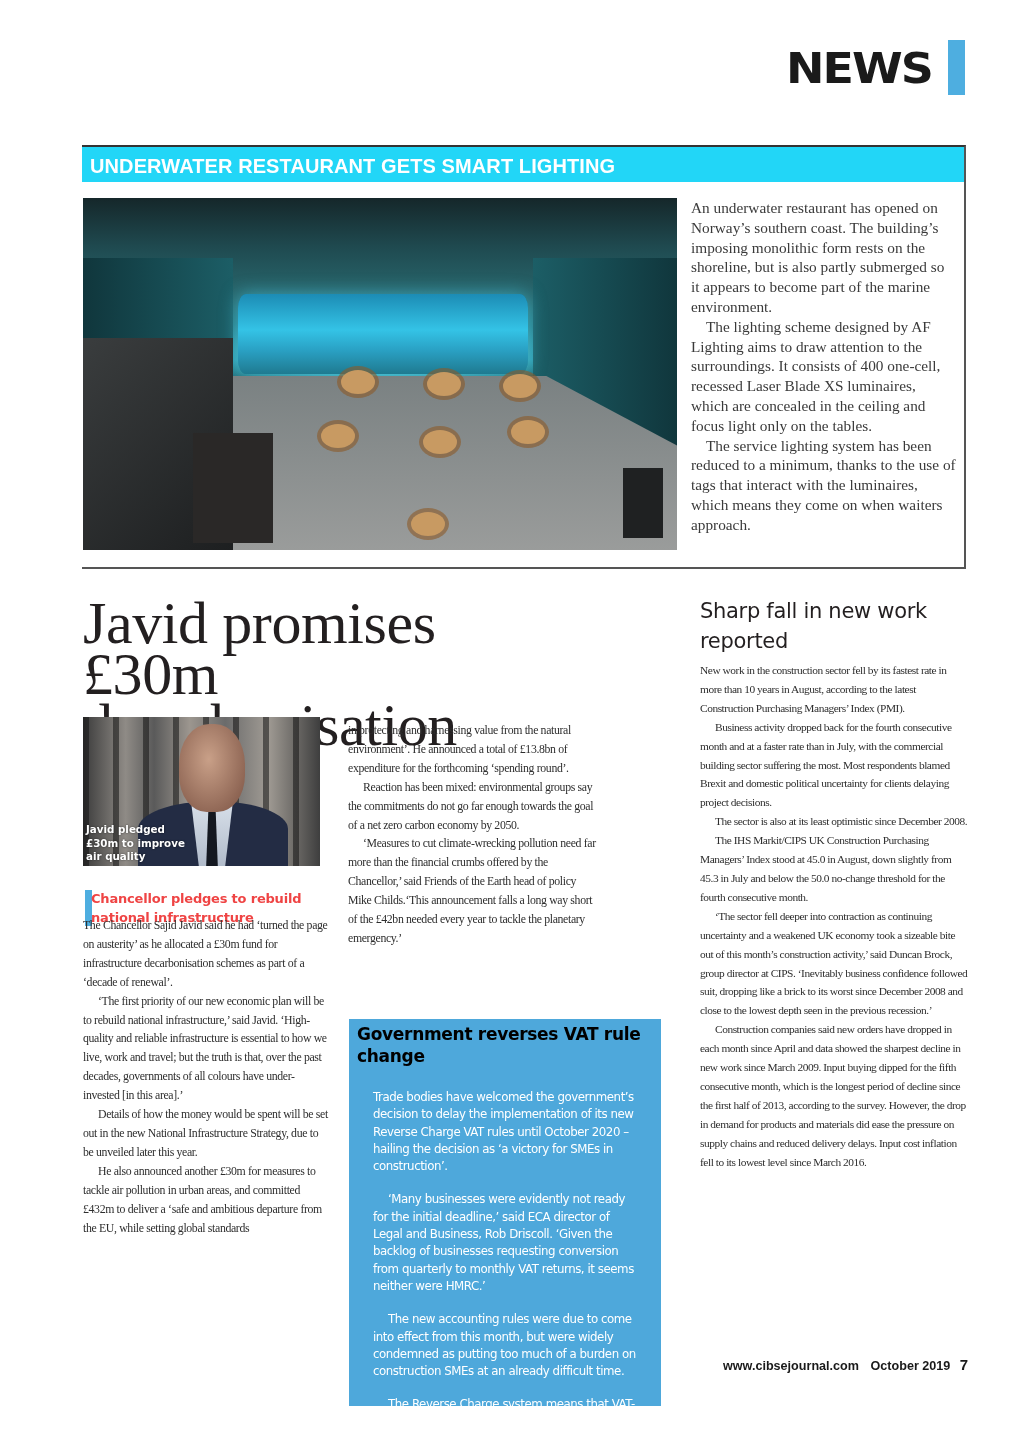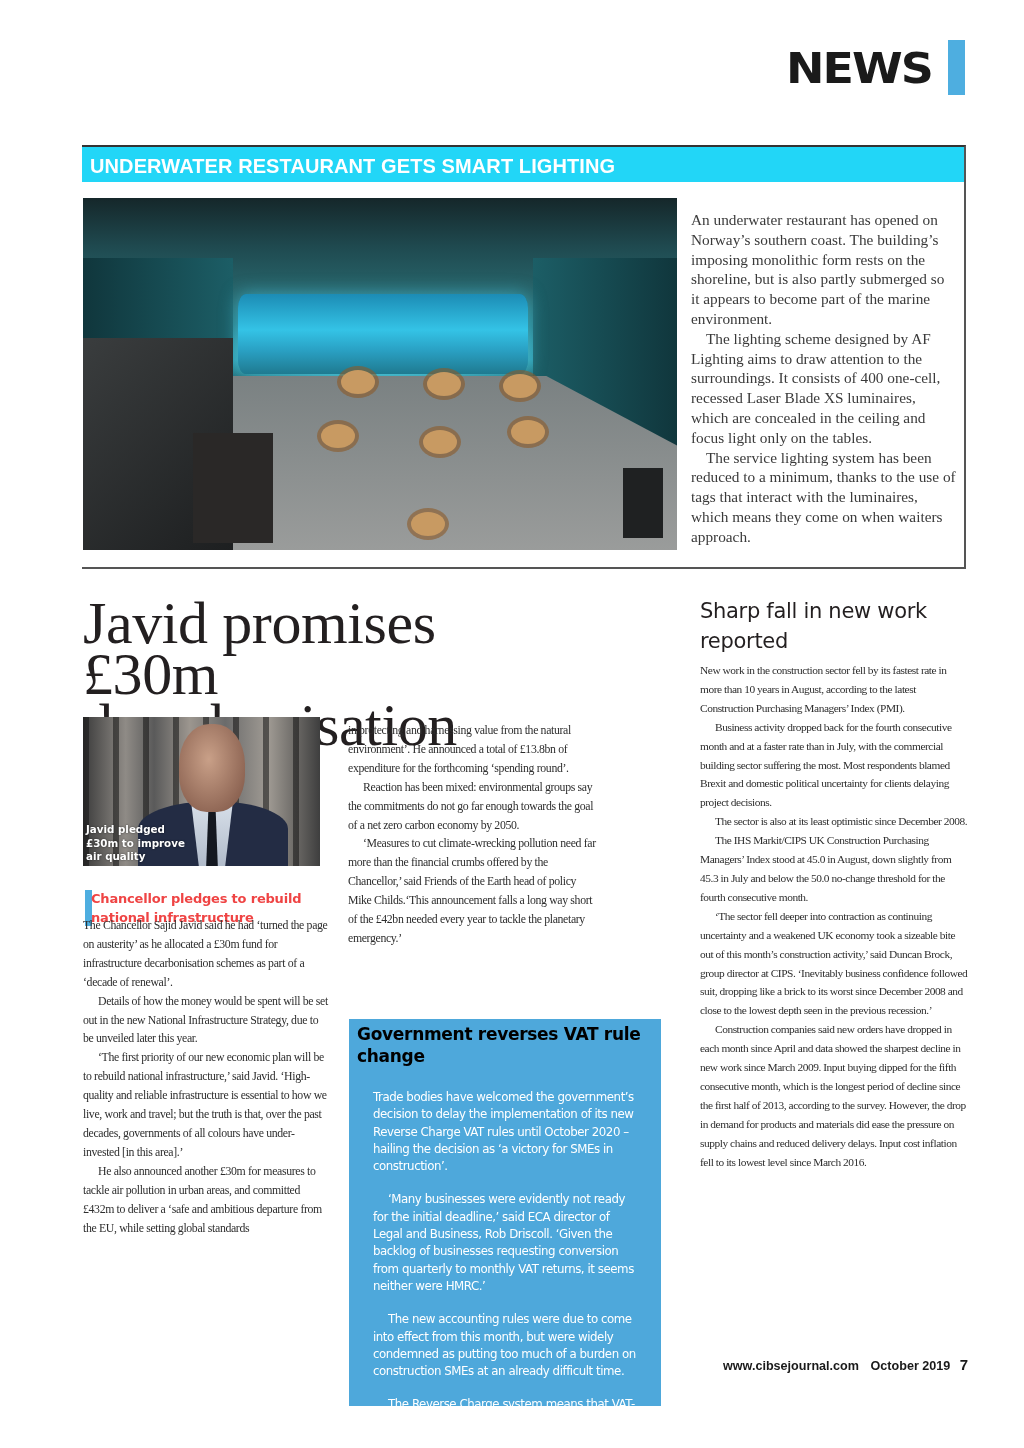--- a/index.html
+++ b/index.html
@@ -22,21 +22,21 @@
   .uw-window { left:155px; top:96px; width:290px; height:80px; border-radius:8px/14px;
     background: linear-gradient(180deg, #1c8cb5 0%, #34c3e6 45%, #2aa1c4 70%, #1f7a90 100%); box-shadow:0 0 18px rgba(80,220,250,0.5); }
   .uw-wallL { left:0; top:60px; width:150px; height:200px; background:linear-gradient(90deg,#10363c,#1c5e66); }
   .uw-wallR { left:450px; top:60px; width:145px; height:240px; background:linear-gradient(270deg,#10363c,#1c5e66); }
   .uw-floor { left:0; top:178px; width:594px; height:174px; background:linear-gradient(180deg,#7a8182,#9a9c9b); clip-path:polygon(22% 0,78% 0,100% 40%,100% 100%,0 100%,0 40%); }
   .uw-bar { left:0; top:140px; width:150px; height:212px; background:linear-gradient(135deg,#3a3d3e,#1d1f20); }
   .uw-counter { left:110px; top:235px; width:80px; height:110px; background:#2a2827; }
   .uw-table { width:34px; height:24px; border-radius:50%; background:#c89a62; box-shadow:0 0 0 4px rgba(140,90,40,0.6); }
   .uw-crate { left:540px; top:270px; width:40px; height:70px; background:#1f2122; }
 
-  .uw-text { left:691px; top:198px; width:265px; font-family:"Liberation Serif", serif; font-size:15.3px; line-height:19.8px; color:#3a3a3a;margin-top:12px; }
+  .uw-text { left:691px; top:198px; width:265px; font-family:"Liberation Serif", serif; font-size:15.3px; line-height:19.8px; color:#3a3a3a; }
   .uw-text p { margin:0; }
   .uw-text p + p { text-indent:15px; }
 
   
   .javid-headline { left:83px; top:598px; width:480px; font-family:Liberation Serif, serif; font-size:60px; line-height:51px; color:#231f20; letter-spacing:-0.4px; }
   .javid-photo { left:83px; top:717px; width:237px; height:149px; overflow:hidden;
     background: linear-gradient(90deg,#3b3b3b 0%,#8f8b86 18%,#5a5a5a 30%,#9c968f 45%,#6b6b6b 60%,#a09b94 78%,#3e3e3e 100%); }
   .jp-bars { left:0; top:0; width:237px; height:149px; background:repeating-linear-gradient(90deg, rgba(20,20,20,0.55) 0 6px, transparent 6px 30px); }
   .jp-head { left:96px; top:7px; width:66px; height:88px; border-radius:46% 46% 42% 42%; background:radial-gradient(ellipse at 45% 40%, #c9a088, #8a6150 80%); }
   .jp-body { left:55px; top:84px; width:150px; height:70px; border-radius:50% 50% 0 0 / 40% 40% 0 0; background:#232c44; }
@@ -111,22 +111,22 @@
   <div class="abs jp-tie"></div>
   <div class="abs jp-head"></div>
 </div>
 <div class="abs javid-caption">Javid pledged £30m to improve air quality</div>
 
 <div class="abs javid-sub-bar"></div>
 <div class="abs javid-sub">Chancellor pledges to rebuild national infrastructure</div>
 
 <div class="abs body-sans javid-col1">
   <p>The Chancellor Sajid Javid said he had ‘turned the page on austerity’ as he allocated a £30m fund for infrastructure decarbonisation schemes as part of a ‘decade of renewal’.</p>
+  <p class="indent">‘The first priority of our new economic plan will be to rebuild national infrastructure,’ said Javid. ‘High-quality and reliable infrastructure is essential to how we live, work and travel; but the truth is that, over the past decades, governments of all colours have under-invested [in this area].’</p>
   <p class="indent">Details of how the money would be spent will be set out in the new National Infrastructure Strategy, due to be unveiled later this year.</p>
-  <p class="indent">‘The first priority of our new economic plan will be to rebuild national infrastructure,’ said Javid. ‘High-quality and reliable infrastructure is essential to how we live, work and travel; but the truth is that, over the past decades, governments of all colours have under-invested [in this area].’</p>
   <p class="indent">He also announced another £30m for measures to tackle air pollution in urban areas, and committed £432m to deliver a ‘safe and ambitious departure from the EU, while setting global standards</p>
 </div>
 
 <div class="abs body-sans javid-col2">
   <p>in protecting and harnessing value from the natural environment’. He announced a total of £13.8bn of expenditure for the forthcoming ‘spending round’.</p>
   <p class="indent">Reaction has been mixed: environmental groups say the commitments do not go far enough towards the goal of a net zero carbon economy by 2050.</p>
   <p class="indent">‘Measures to cut climate-wrecking pollution need far more than the financial crumbs offered by the Chancellor,’ said Friends of the Earth head of policy Mike Childs.‘This announcement falls a long way short of the £42bn needed every year to tackle the planetary emergency.’</p>
 </div>
 
 <div class="abs vat-box"></div>

